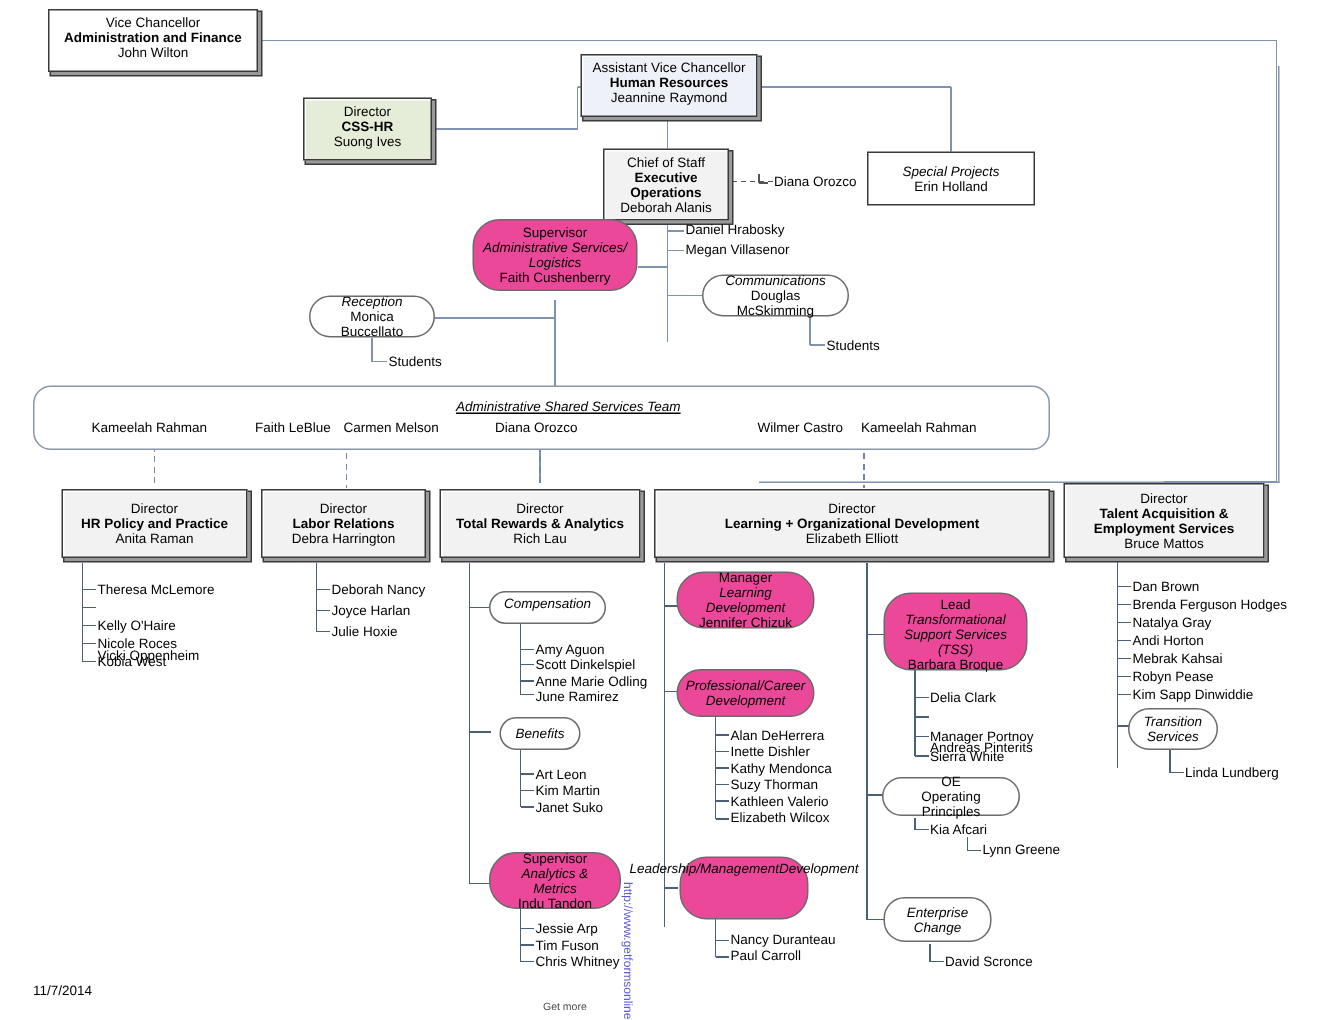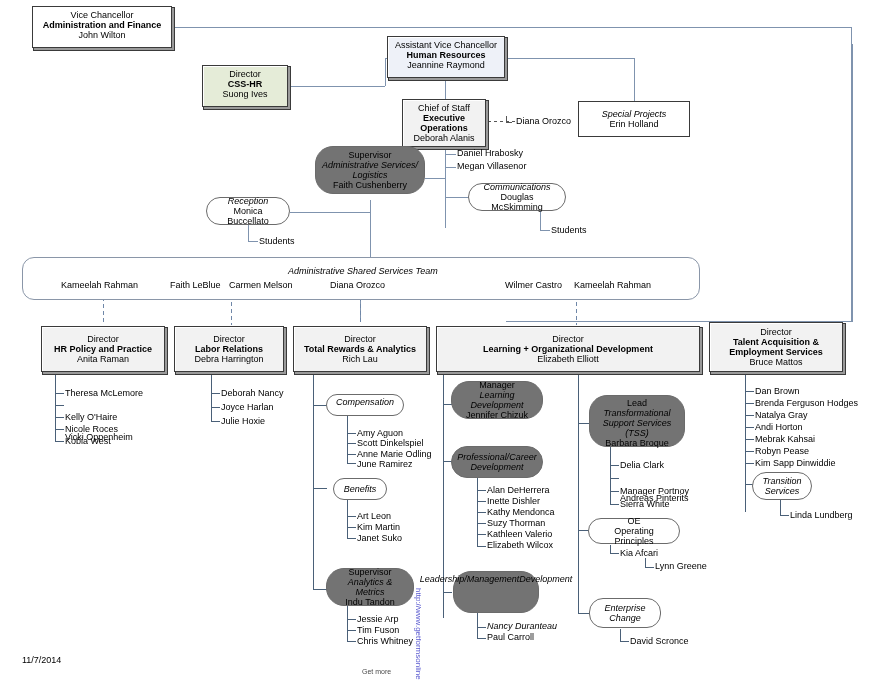--- a/index.html
+++ b/index.html
@@ -20,21 +20,21 @@
          padding:3px 4px;}
   .boxed-green{border:1px solid #3a3a3a;background:#e5ecd8;
          box-shadow:1px 1px 0 0 #ffffff inset, 2px 2px 0 0 #9a9a9a, 2px 2px 0 1px #3a3a3a;
          padding:3px 4px;}
   .boxed-white{border:1px solid #3a3a3a;background:#ffffff;
          box-shadow:1px 1px 0 0 #ffffff inset, 2px 2px 0 0 #9a9a9a, 2px 2px 0 1px #3a3a3a;
          padding:3px 4px;}
 
   
   .round{border:1px solid #6b6b6b;border-radius:14px;background:#ffffff;padding:2px 5px;}
-  .round-lg{border:1px solid #6b6b6b;border-radius:18px;background:#737373;padding:2px 5px;}
+  .round-lg{border:1px solid #6b6b6b;border-radius:18px;background:#ec4899;padding:2px 5px;}
 
   
   .band{border:1px solid #8a96a8;border-radius:12px;background:#ffffff;}
 
   
   .frame{border:1px solid #7f93ae;background:transparent;}
 
   .t-title{font-size:9px;}
   .t-bold{font-size:9px;font-weight:bold;}
   .t-name{font-size:9px;}
@@ -252,21 +252,21 @@
   </div>
   <div class="leaf" style="left:259px;top:237px;">Students</div>
 
   <div class="node round" style="left:468px;top:183px;width:98px;height:28px;display:flex;flex-direction:column;justify-content:center;">
     <div class="t-ital">Communications</div>
     <div class="t-name">Douglas McSkimming</div>
   </div>
   <div class="leaf" style="left:551px;top:226px;">Students</div>
 
   <div class="band" style="position:absolute;left:22px;top:257px;width:676px;height:41px;"></div>
-  <div class="bandlabel" style="left:288px;top:266px;">Administrative Shared Services Team</div>
+  <div class="bandlabel" style="left:304px;top:266px;text-decoration:underline;">Administrative Shared Services Team</div>
 
   <div class="personlbl" style="left:61px;top:280px;">Kameelah Rahman</div>
   <div class="personlbl" style="left:170px;top:280px;">Faith LeBlue</div>
   <div class="personlbl" style="left:229px;top:280px;">Carmen Melson</div>
   <div class="personlbl" style="left:330px;top:280px;">Diana Orozco</div>
   <div class="personlbl" style="left:505px;top:280px;">Wilmer Castro</div>
   <div class="personlbl" style="left:574px;top:280px;">Kameelah Rahman</div>
 
   <div class="node boxed" style="left:41px;top:326px;width:124px;height:46px;display:flex;flex-direction:column;justify-content:center;">
     <div class="t-title">Director</div>
@@ -348,21 +348,21 @@
   <div class="leaf" style="left:487px;top:508px;">Kathy Mendonca</div>
   <div class="leaf" style="left:487px;top:519px;">Suzy Thorman</div>
   <div class="leaf" style="left:487px;top:530px;">Kathleen Valerio</div>
   <div class="leaf" style="left:487px;top:541px;">Elizabeth Wilcox</div>
 
   <div class="node round-lg" style="left:453px;top:571px;width:86px;height:42px;display:flex;flex-direction:row;justify-content:center;">
     <div class="t-ital">Leadership/</div>
     <div class="t-ital">Management</div>
     <div class="t-ital">Development</div>
   </div>
-  <div class="leaf" style="left:487px;top:622px;font-style:italic;">Nancy Duranteau</div>
+  <div class="leaf" style="left:487px;top:622px;">Nancy Duranteau</div>
   <div class="leaf" style="left:487px;top:633px;text-align:center;">Paul Carroll</div>
 
   <div class="node round-lg" style="left:589px;top:395px;width:96px;height:52px;display:flex;flex-direction:column;justify-content:flex-start;">
     <div class="t-title">Lead</div>
     <div class="t-ital">Transformational</div>
     <div class="t-ital">Support Services (TSS)</div>
     <div class="t-name">Barbara Broque</div>
   </div>
   <div class="leaf" style="left:620px;top:461px;">Delia Clark</div>
   <div class="leaf" style="left:620px;top:474px;margin-top:20px;">Andreas Pinterits</div>

